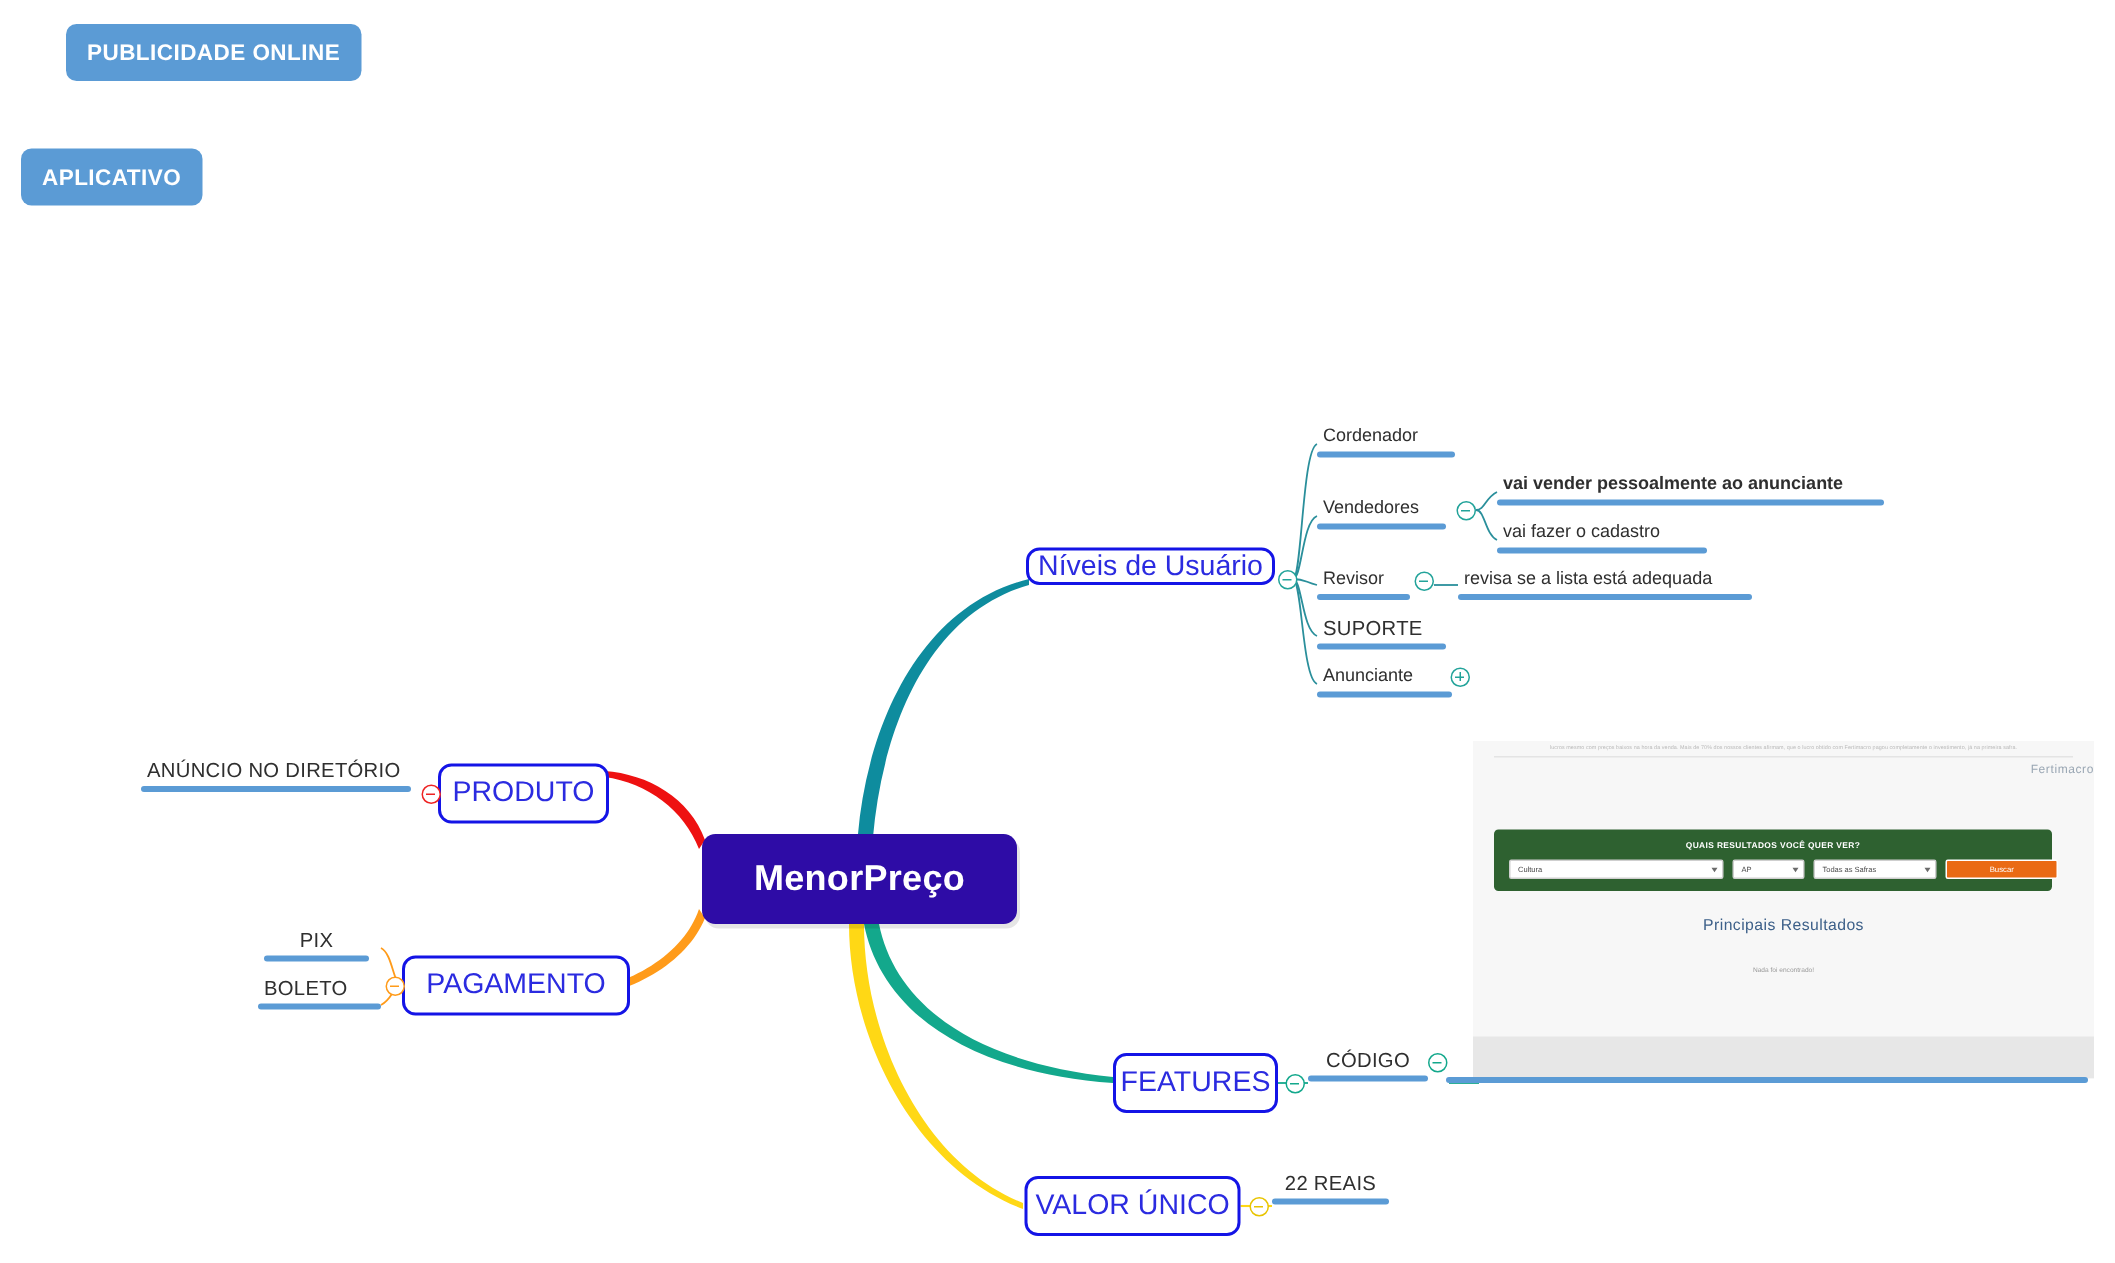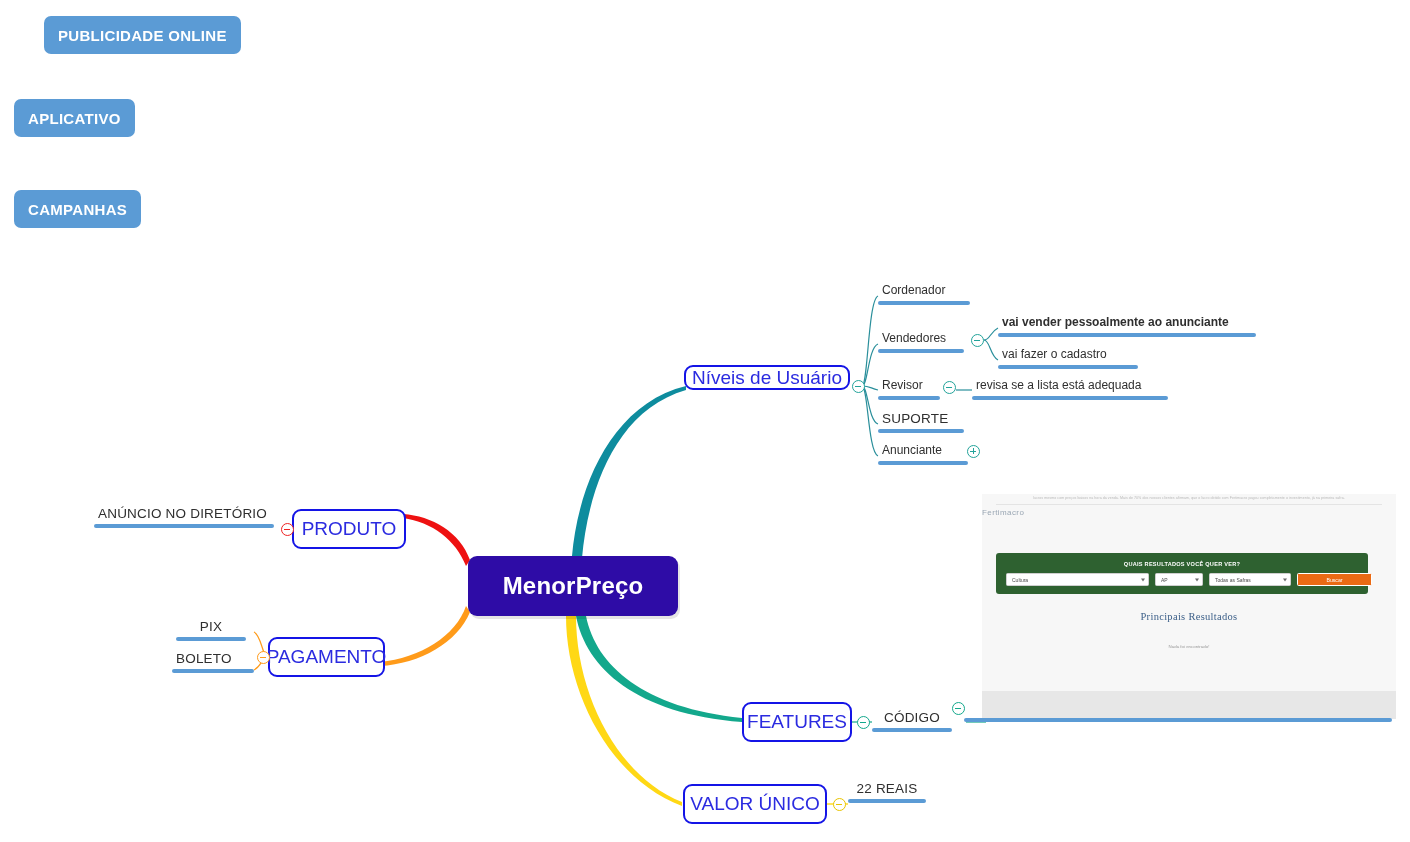--- a/index.html
+++ b/index.html
@@ -207,41 +207,40 @@
     justify-content: center;
   }
   #thumb .t-results-title {
     position: absolute;
     left: 0; top: 117px;
     width: 414px;
     text-align: center;
     color: #3d6089;
     font-size: 10.5px;
     letter-spacing: .3px;
-    font-family: Liberation Serif, serif;
   }
   #thumb .t-empty {
     position: absolute;
     left: 0; top: 150px;
     width: 414px;
     text-align: center;
     color: #9a9a9a;
     font-size: 4.4px;
   }
   #thumb .t-footer {
     position: absolute;
     left: 0; bottom: 0;
     width: 414px; height: 28px;
     background: #e7e7e7;
   }
   #thumb .t-footer-txt {
     position: absolute;
     left: 0; top: 14px;
     width: 414px;
-    text-align: left;
+    text-align: right;
     color: #9aa7b4;
     font-size: 8px;
     letter-spacing: .4px;
     overflow: hidden;
     height: 10px;
   }
   #thumb .t-sep {
     position: absolute;
     left: 14px; top: 10px;
     width: 386px; height: 0.6px;
@@ -293,23 +292,20 @@
 
     <path stroke="#ffd815" stroke-width="1.4" fill="none" d="M 827,804 L 848,804"></path>
   </svg>
 
   <div class="badge" style="left:0; top:16px;margin-left:44px;">
     <span>PUBLICIDADE ONLINE</span>
   </div>
   <div class="badge" style="left:14px; top:99px;">
     <span>APLICATIVO</span>
   </div>
-  <div class="badge" style="left:14px; top:190px;">
-    <span>CAMPANHAS</span>
-  </div>
 
   <div id="root-node">
     <span>MenorPreço</span>
   </div>
 
   <div class="node-box" style="left:684px; top:365px; width:166px; height:25px;">
     <span>Níveis de Usuário</span>
   </div>
   <div class="toggle teal" style="left:852px; top:380px;"></div>
 
@@ -359,42 +355,42 @@
   <div class="node-box" style="left:292px; top:509px; width:114px; height:40px;">
     <span>PRODUTO</span>
   </div>
   <div class="toggle red" style="left:281px; top:523px;"></div>
 
   <div class="leaf caps" style="left:94px; top:505px; width:180px;">
     <span class="leaf-label">ANÚNCIO NO DIRETÓRIO</span>
     <span class="leaf-rule"></span>
   </div>
 
-  <div class="node-box" style="left:268px; top:637px; width:117px; height:40px;">
+  <div class="node-box" style="left:268px; top:637px; width:152px; height:40px;">
     <span>PAGAMENTO</span>
   </div>
   <div class="toggle orange" style="left:257px; top:651px;"></div>
 
   <div class="leaf caps" style="left:176px; top:618px; width:70px;">
     <span class="leaf-label" style="align-self:center;text-align:right;">PIX</span>
     <span class="leaf-rule"></span>
   </div>
 
   <div class="leaf caps" style="left:172px; top:650px; width:82px;">
     <span class="leaf-label">BOLETO</span>
     <span class="leaf-rule"></span>
   </div>
 
   <div class="node-box" style="left:742px; top:702px; width:110px; height:40px;">
     <span>FEATURES</span>
   </div>
   <div class="toggle green" style="left:857px; top:716px;"></div>
 
   <div class="leaf caps" style="left:872px; top:698px; width:80px;">
-    <span class="leaf-label" style="align-self:center;margin-top:11px;">CÓDIGO</span>
+    <span class="leaf-label" style="align-self:center;">CÓDIGO</span>
     <span class="leaf-rule"></span>
   </div>
   <div class="toggle green" style="left:952px; top:702px;"></div>
 
   <div id="thumb">
     <div class="t-hero">lucros mesmo com preços baixos na hora da venda. Mais de 70% dos nossos clientes afirmam, que o lucro obtido com Fertimacro pagou completamente o investimento, já na primeira safra.</div>
     <div class="t-sep"></div>
     <div class="t-searchbar">
       <div class="t-q">QUAIS RESULTADOS VOCÊ QUER VER?</div>
       <div class="t-fields">

